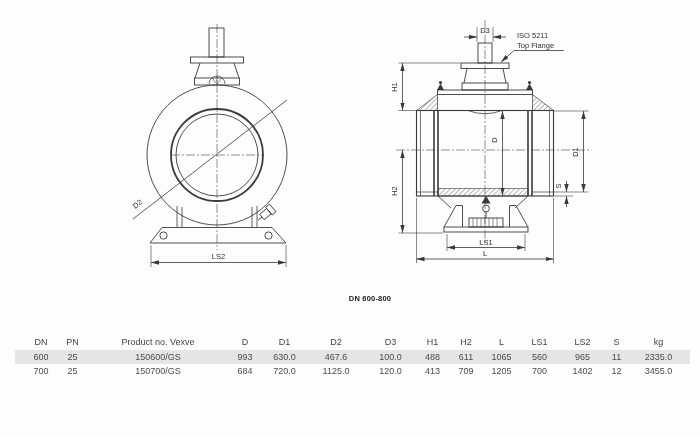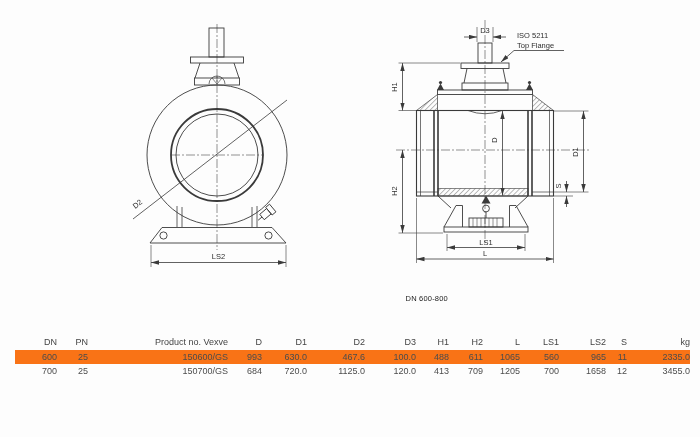--- a/index.html
+++ b/index.html
@@ -9,35 +9,35 @@
   }
   svg text{font-family:"Liberation Sans",sans-serif;}
   .ln{stroke:#3a3a3a;fill:none;stroke-width:0.9;}
   .cl{stroke:#4a4a4a;stroke-width:0.6;stroke-dasharray:9 2 2 2;fill:none;}
   .dl{stroke:#3a3a3a;stroke-width:0.8;fill:none;}
   .xl{stroke:#4a4a4a;stroke-width:0.65;fill:none;}
   .thick{stroke-width:1.6;}
   .dim{font-size:7.5px;fill:#2e2e2e;}
   .solid{fill:#3a3a3a;stroke:none;}
   .caption{
-    position:absolute;left:308px;top:294px;width:140px;text-align:right;
-    font-size:7.5px;font-weight:normal;color:#222;letter-spacing:.2px;
+    position:absolute;left:300px;top:294px;width:140px;text-align:center;
+    font-size:7.5px;font-weight:bold;color:#222;letter-spacing:.2px;
   }
   table.spec{
     position:absolute;left:15px;top:329px;width:675px;
     border-collapse:collapse;table-layout:fixed;
     font-size:9px;color:#4c4c4c;
   }
   table.spec th,table.spec td{
-    text-align:right;font-weight:400;padding:0;height:14px;
+    text-align:center;font-weight:400;padding:0;height:14px;
     overflow:hidden;white-space:nowrap;
   }
   table.spec thead th{height:18px;vertical-align:bottom;padding-bottom:3px;color:#444;}
   table.spec th:first-child,table.spec td:first-child{padding-left:10px;}
-  table.spec tr.shaded td{background:#f97316;}
+  table.spec tr.shaded td{background:#e5e5e5;}
 </style>
 </head>
 <body>
 
 <div class="page">
 
   <svg width="700" height="320" viewBox="0 0 700 320">
     <defs>
       <marker id="ar" markerUnits="userSpaceOnUse" markerWidth="9" markerHeight="6" refX="8" refY="2.2" orient="auto">
         <path d="M0,0 L8,2.2 L0,4.4 Z" fill="#3a3a3a"></path>
@@ -224,20 +224,20 @@
           <td>25</td>
           <td>150700/GS</td>
           <td>684</td>
           <td>720.0</td>
           <td>1125.0</td>
           <td>120.0</td>
           <td>413</td>
           <td>709</td>
           <td>1205</td>
           <td>700</td>
-          <td>1658</td>
+          <td>1402</td>
           <td>12</td>
           <td>3455.0</td>
         </tr>
       </tbody>
   </table>
 
 </div>
 
 </body></html>

